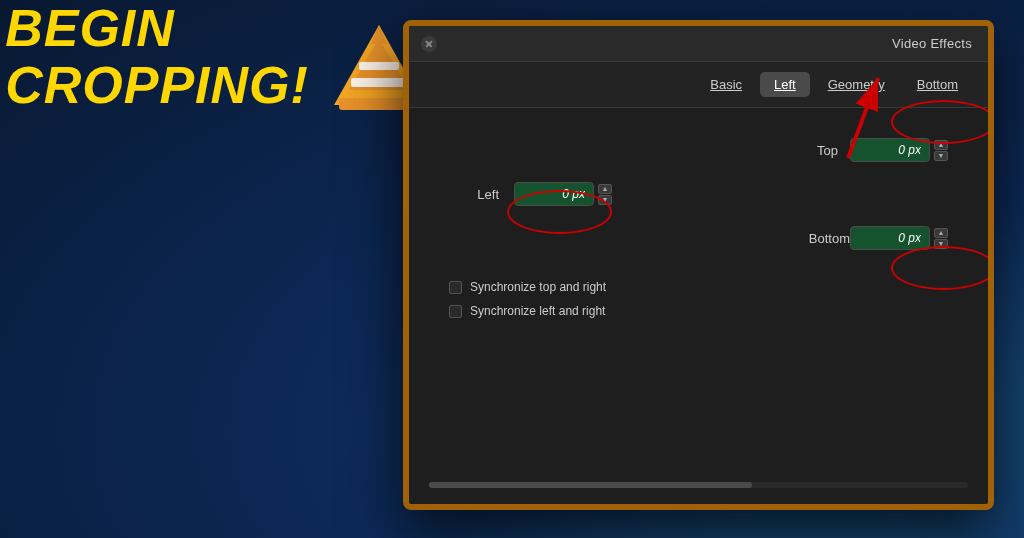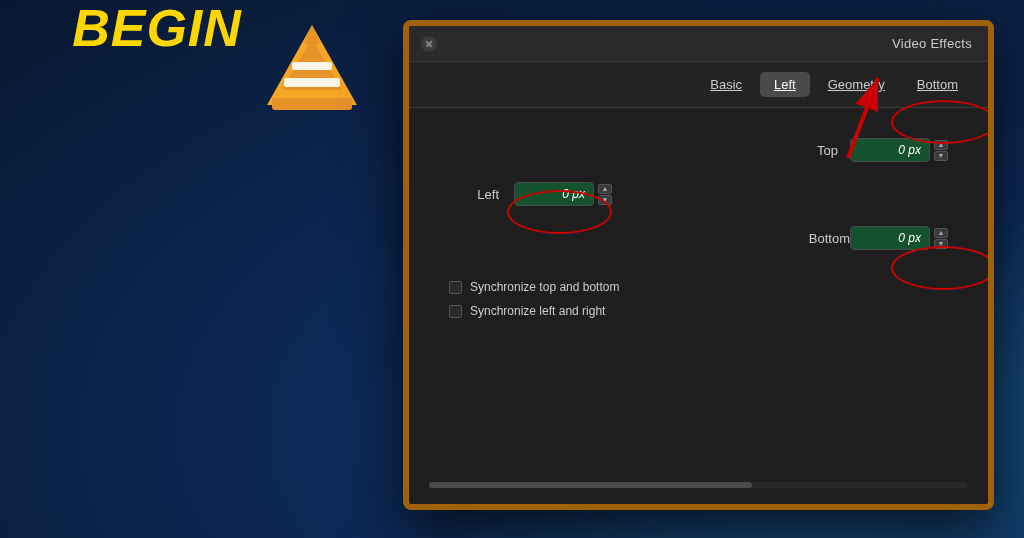--- a/index.html
+++ b/index.html
@@ -281,20 +281,21 @@
     }
   </style>
 </head>
 <body>
 
 <div class="bg"></div>
 
 <div class="left-panel">
   <div class="title-text">
     <div>BEGIN</div>
+    <div>CROPPING!</div>
   </div>
 
   <div class="vlc-cone">
     <svg class="cone-svg" viewBox="0 0 100 90" xmlns="http://www.w3.org/2000/svg">
 
       <polygon points="50,5 95,85 5,85" fill="#F5A623"></polygon>
 
       <polygon points="50,18 80,70 20,70" fill="#E8922A"></polygon>
 
       <rect x="22" y="58" width="56" height="9" rx="2" fill="#ffffff" opacity="0.9"></rect>
@@ -352,21 +353,21 @@
         <div class="spinner">
           <div class="spinner-btn">▲</div>
           <div class="spinner-btn">▼</div>
         </div>
       </div>
     </div>
 
     <div style="margin-top: 30px;">
       <div class="checkbox-row">
         <div class="checkbox"></div>
-        <span class="checkbox-label">Synchronize top and bottom</span>
+        <span class="checkbox-label">Synchronize top and right</span>
       </div>
       <div class="checkbox-row">
         <div class="checkbox"></div>
         <span class="checkbox-label">Synchronize left and right</span>
       </div>
     </div>
 
     <div class="scrollbar-track">
       <div class="scrollbar-thumb"></div>
     </div>

